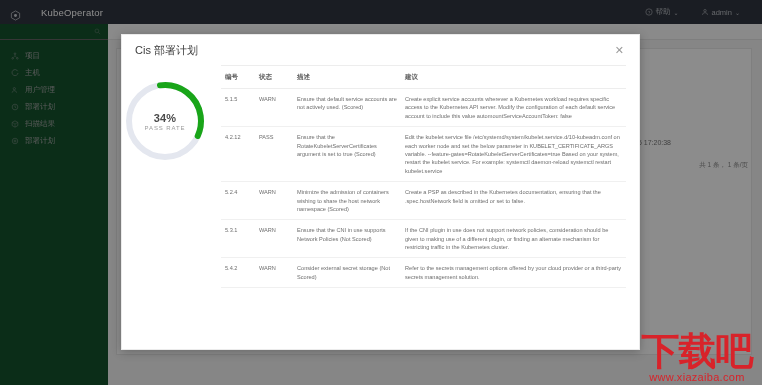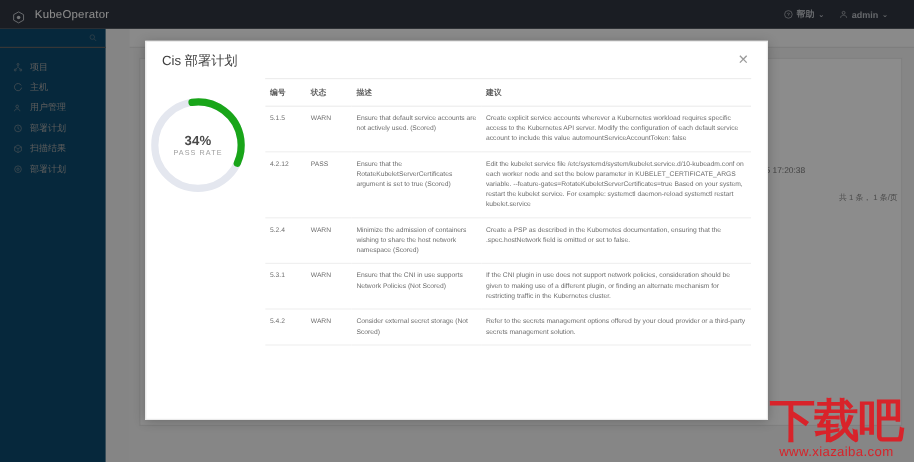--- a/index.html
+++ b/index.html
@@ -11,32 +11,32 @@
   }
   #app { position: relative; width: 762px; height: 385px; overflow: hidden; background:#f3f3f3; }
 
   
   .topbar {
     position: absolute; top: 0; left: 0; width: 762px; height: 24px;
     background: #313640; display: flex; align-items: center;
     justify-content: space-between; padding: 0 8px 0 10px;
     z-index: 5;
   }
-  .brand { display: flex; align-items: center; gap: 8px; }
+  .brand { display: flex; align-items: center; gap: 20px; }
   .brand-logo { width: 11px; height: 11px; display:block; }
   .brand-name { color: #ffffff; font-size: 9.5px; letter-spacing: .2px; font-weight: 400; }
-  .topbar-right { display: flex; align-items: center; gap: 12px; padding-right: 14px; font-weight: bold; }
+  .topbar-right { display: flex; align-items: center; gap: 22px; padding-right: 14px; }
   .top-item { display: flex; align-items: center; gap: 3px; color: #b9bdc4; font-size: 7.5px; }
   .top-item svg { width: 8px; height: 8px; display:block; }
   .caret { font-size: 6px; color:#b9bdc4; }
 
   
   .sidebar {
-    position: absolute; top: 24px; left: 0; width: 88px; height: 361px;
-    background: #0c4a6e; z-index: 3;
+    position: absolute; top: 24px; left: 0; width: 108px; height: 361px;
+    background: #14532d; z-index: 3;
   }
   .side-search {
     height: 16px; display:flex; align-items:center; justify-content:flex-end;
     padding-right: 7px; border-bottom: 1px solid #636363;
   }
   .side-search svg { width: 7px; height: 7px; opacity:.55; display:block; }
   .side-list { padding-top: 7px; }
   .side-item {
     display: flex; align-items: center; gap: 6px;
     height: 17px; padding-left: 11px; color: #a6a6a6; font-size: 7.5px;

